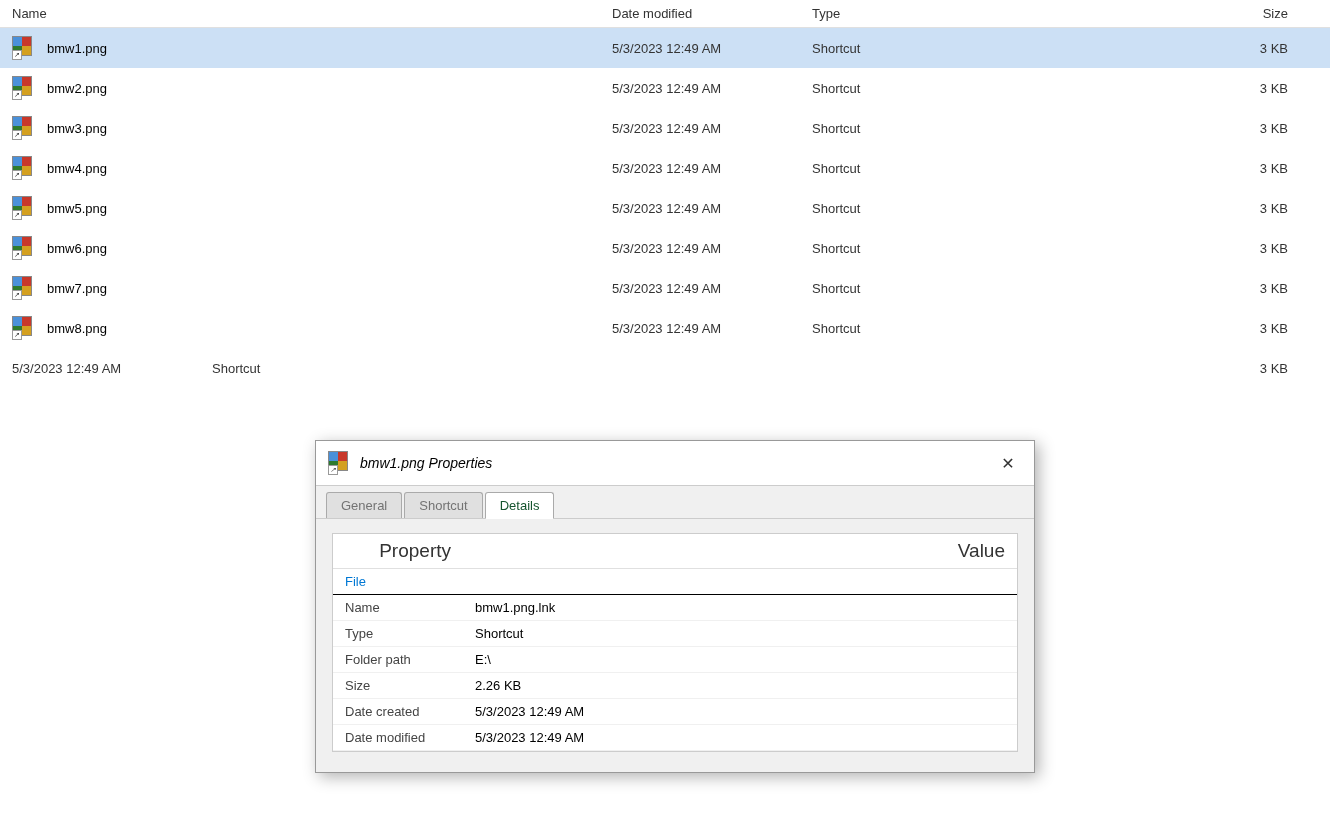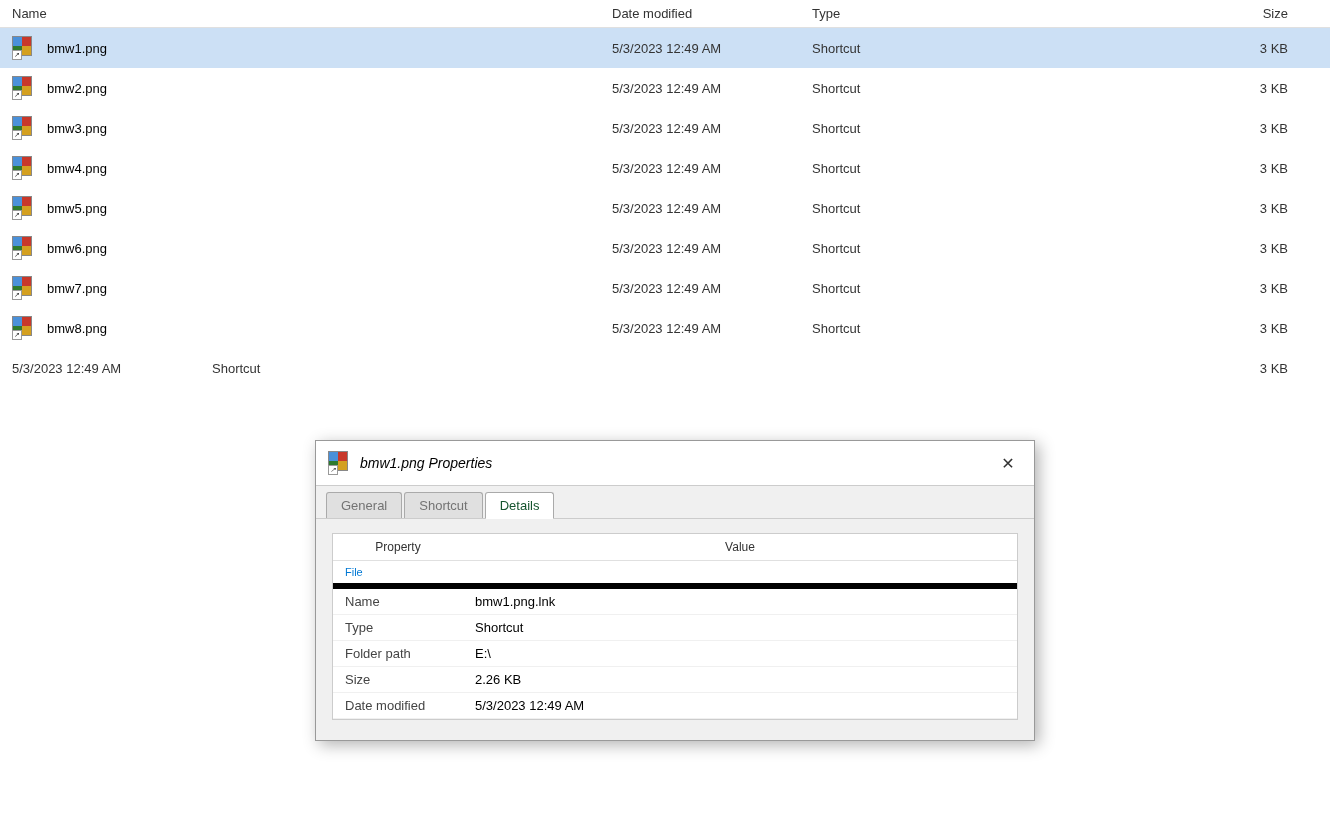--- a/index.html
+++ b/index.html
@@ -142,34 +142,34 @@
       border: 1px solid #ccc;
       background: #fff;
     }
 
     .details-table {
       width: 100%;
       border-collapse: collapse;
     }
 
     .details-table thead tr th {
-      text-align: center;
+      text-align: right;
       padding: 6px 12px;
       background: #fff;
       font-weight: 400;
       color: #333;
       border-bottom: 1px solid #e0e0e0;
-      font-size: 12px;
+      font-size: 19px;
     }
 
     .section-header td {
       padding: 5px 12px;
       color: #0078d4;
-      font-size: 11px;
-      border-bottom: 6px solid #000000;
+      font-size: 13px;
+      border-bottom: 1px solid #000000;
     }
 
     .detail-row td {
       padding: 5px 12px;
       font-size: 13px;
       color: #000;
       border-bottom: 1px solid #f0f0f0;
     }
 
     .detail-row td:first-child {
@@ -414,20 +414,24 @@
   </tr>
             <tr class="detail-row">
     <td>Folder path</td>
     <td>E:\</td>
   </tr>
             <tr class="detail-row">
     <td>Size</td>
     <td>2.26 KB</td>
   </tr>
             <tr class="detail-row">
+    <td>Date created</td>
+    <td>5/3/2023 12:49 AM</td>
+  </tr>
+            <tr class="detail-row">
     <td>Date modified</td>
     <td>5/3/2023 12:49 AM</td>
   </tr>
           </tbody>
       </table>
     </div>
   </div>
 </div>
 
 </body></html>

